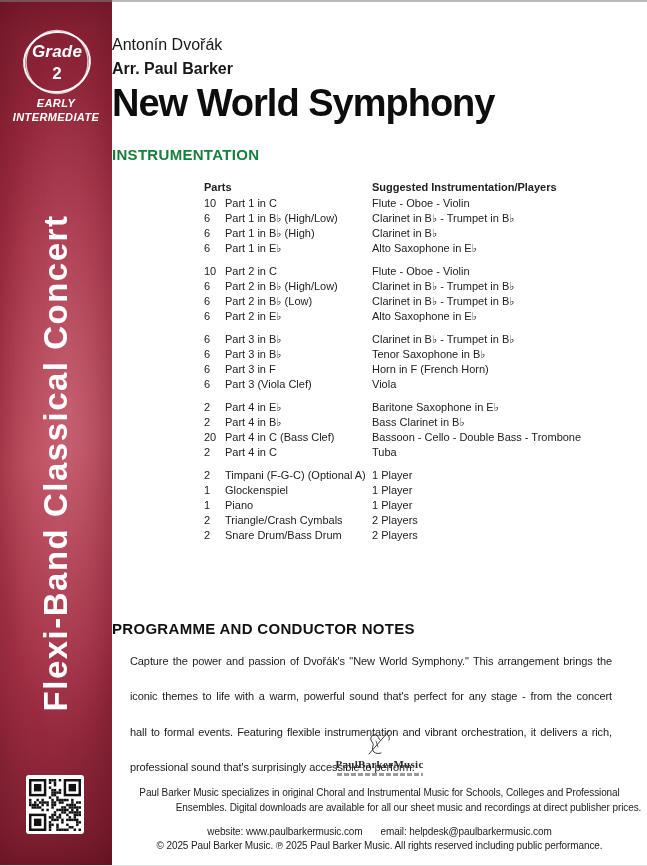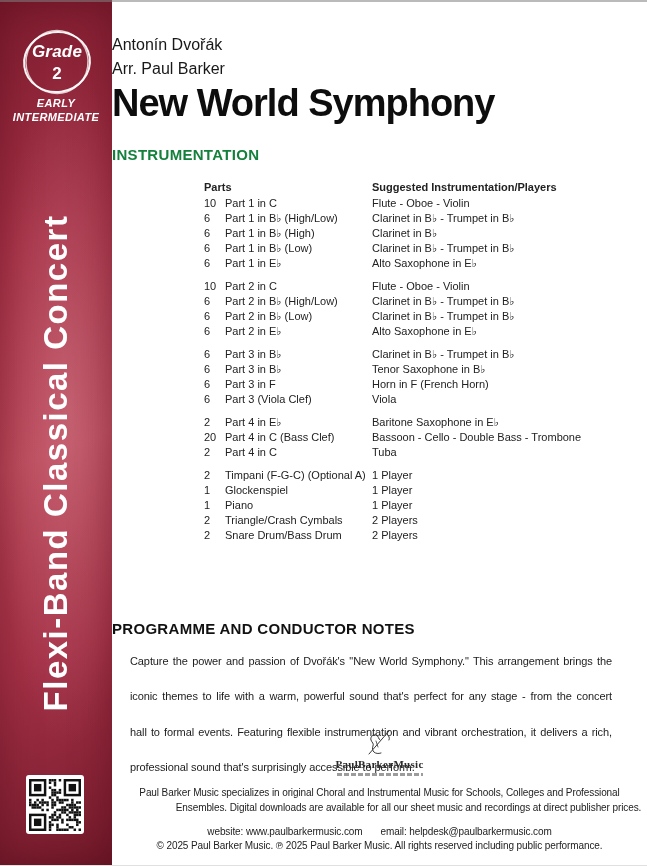--- a/index.html
+++ b/index.html
@@ -48,21 +48,21 @@
   }
   .qr-box {
     position:absolute; left:26px; top:775px; width:58px; height:59px;
     background:#fff; border-radius:3px;
   }
   .qr-box svg { position:absolute; left:3px; top:3.5px; }
 
   
   .content-line { position:absolute; left:112px; width:535px; color:#181818; }
   .composer   { top:36px; font-size:16px; font-weight:500; }
-  .arranger   { top:60px; font-size:16px; font-weight:400; }
+  .arranger   { top:60px; font-size:16px; font-weight:700; }
   .main-title { top:82px; font-size:38px; font-weight:800; letter-spacing:-1px; color:#0d0d0d; }
   .section-h  { top:146px; font-size:15px; font-weight:800; letter-spacing:0.3px; color:#15803d; }
 
   
   .inst { position:absolute; left:204px; top:180px; width:410px; font-size:11px; color:#222; }
   .inst-head { font-weight:bold; line-height:15px; white-space:nowrap; }
   .inst-head .col2 { position:absolute; left:168px; top:0; }
   .inst-group { margin-top:8px; }
   .inst-group:first-of-type { margin-top:1px; }
   .inst-row { position:relative; line-height:15px; white-space:nowrap; }
@@ -269,37 +269,37 @@
   <div class="inst">
     <div class="inst-head">
       <span class="col1">Parts</span>
       <span class="col2">Suggested Instrumentation/Players</span>
     </div>
     <div id="inst-body">
         <div class="inst-group">
           <div class="inst-row"><span class="qty">10</span><span class="pname">Part 1 in C</span><span class="sugg">Flute - Oboe - Violin</span></div>
           <div class="inst-row"><span class="qty">6</span><span class="pname">Part 1 in B♭ (High/Low)</span><span class="sugg">Clarinet in B♭ - Trumpet in B♭</span></div>
           <div class="inst-row"><span class="qty">6</span><span class="pname">Part 1 in B♭ (High)</span><span class="sugg">Clarinet in B♭</span></div>
-          <div class="inst-row"><span class="qty">6</span><span class="pname">Part 1 in B♭ (Low)</span><span class="sugg">Clarinet in B♭ - Trumpet in B♭</span></div>
           <div class="inst-row"><span class="qty">6</span><span class="pname">Part 1 in E♭</span><span class="sugg">Alto Saxophone in E♭</span></div>
         </div>
         <div class="inst-group">
           <div class="inst-row"><span class="qty">10</span><span class="pname">Part 2 in C</span><span class="sugg">Flute - Oboe - Violin</span></div>
           <div class="inst-row"><span class="qty">6</span><span class="pname">Part 2 in B♭ (High/Low)</span><span class="sugg">Clarinet in B♭ - Trumpet in B♭</span></div>
           <div class="inst-row"><span class="qty">6</span><span class="pname">Part 2 in B♭ (Low)</span><span class="sugg">Clarinet in B♭ - Trumpet in B♭</span></div>
           <div class="inst-row"><span class="qty">6</span><span class="pname">Part 2 in E♭</span><span class="sugg">Alto Saxophone in E♭</span></div>
         </div>
         <div class="inst-group">
           <div class="inst-row"><span class="qty">6</span><span class="pname">Part 3 in B♭</span><span class="sugg">Clarinet in B♭ - Trumpet in B♭</span></div>
           <div class="inst-row"><span class="qty">6</span><span class="pname">Part 3 in B♭</span><span class="sugg">Tenor Saxophone in B♭</span></div>
           <div class="inst-row"><span class="qty">6</span><span class="pname">Part 3 in F</span><span class="sugg">Horn in F (French Horn)</span></div>
           <div class="inst-row"><span class="qty">6</span><span class="pname">Part 3 (Viola Clef)</span><span class="sugg">Viola</span></div>
         </div>
         <div class="inst-group">
           <div class="inst-row"><span class="qty">2</span><span class="pname">Part 4 in E♭</span><span class="sugg">Baritone Saxophone in E♭</span></div>
+          <div class="inst-row"><span class="qty">2</span><span class="pname">Part 4 in B♭</span><span class="sugg">Bass Clarinet in B♭</span></div>
           <div class="inst-row"><span class="qty">20</span><span class="pname">Part 4 in C (Bass Clef)</span><span class="sugg">Bassoon - Cello - Double Bass - Trombone</span></div>
           <div class="inst-row"><span class="qty">2</span><span class="pname">Part 4 in C</span><span class="sugg">Tuba</span></div>
         </div>
         <div class="inst-group">
           <div class="inst-row"><span class="qty">2</span><span class="pname">Timpani (F-G-C) (Optional A)</span><span class="sugg">1 Player</span></div>
           <div class="inst-row"><span class="qty">1</span><span class="pname">Glockenspiel</span><span class="sugg">1 Player</span></div>
           <div class="inst-row"><span class="qty">1</span><span class="pname">Piano</span><span class="sugg">1 Player</span></div>
           <div class="inst-row"><span class="qty">2</span><span class="pname">Triangle/Crash Cymbals</span><span class="sugg">2 Players</span></div>
           <div class="inst-row"><span class="qty">2</span><span class="pname">Snare Drum/Bass Drum</span><span class="sugg">2 Players</span></div>
         </div>

